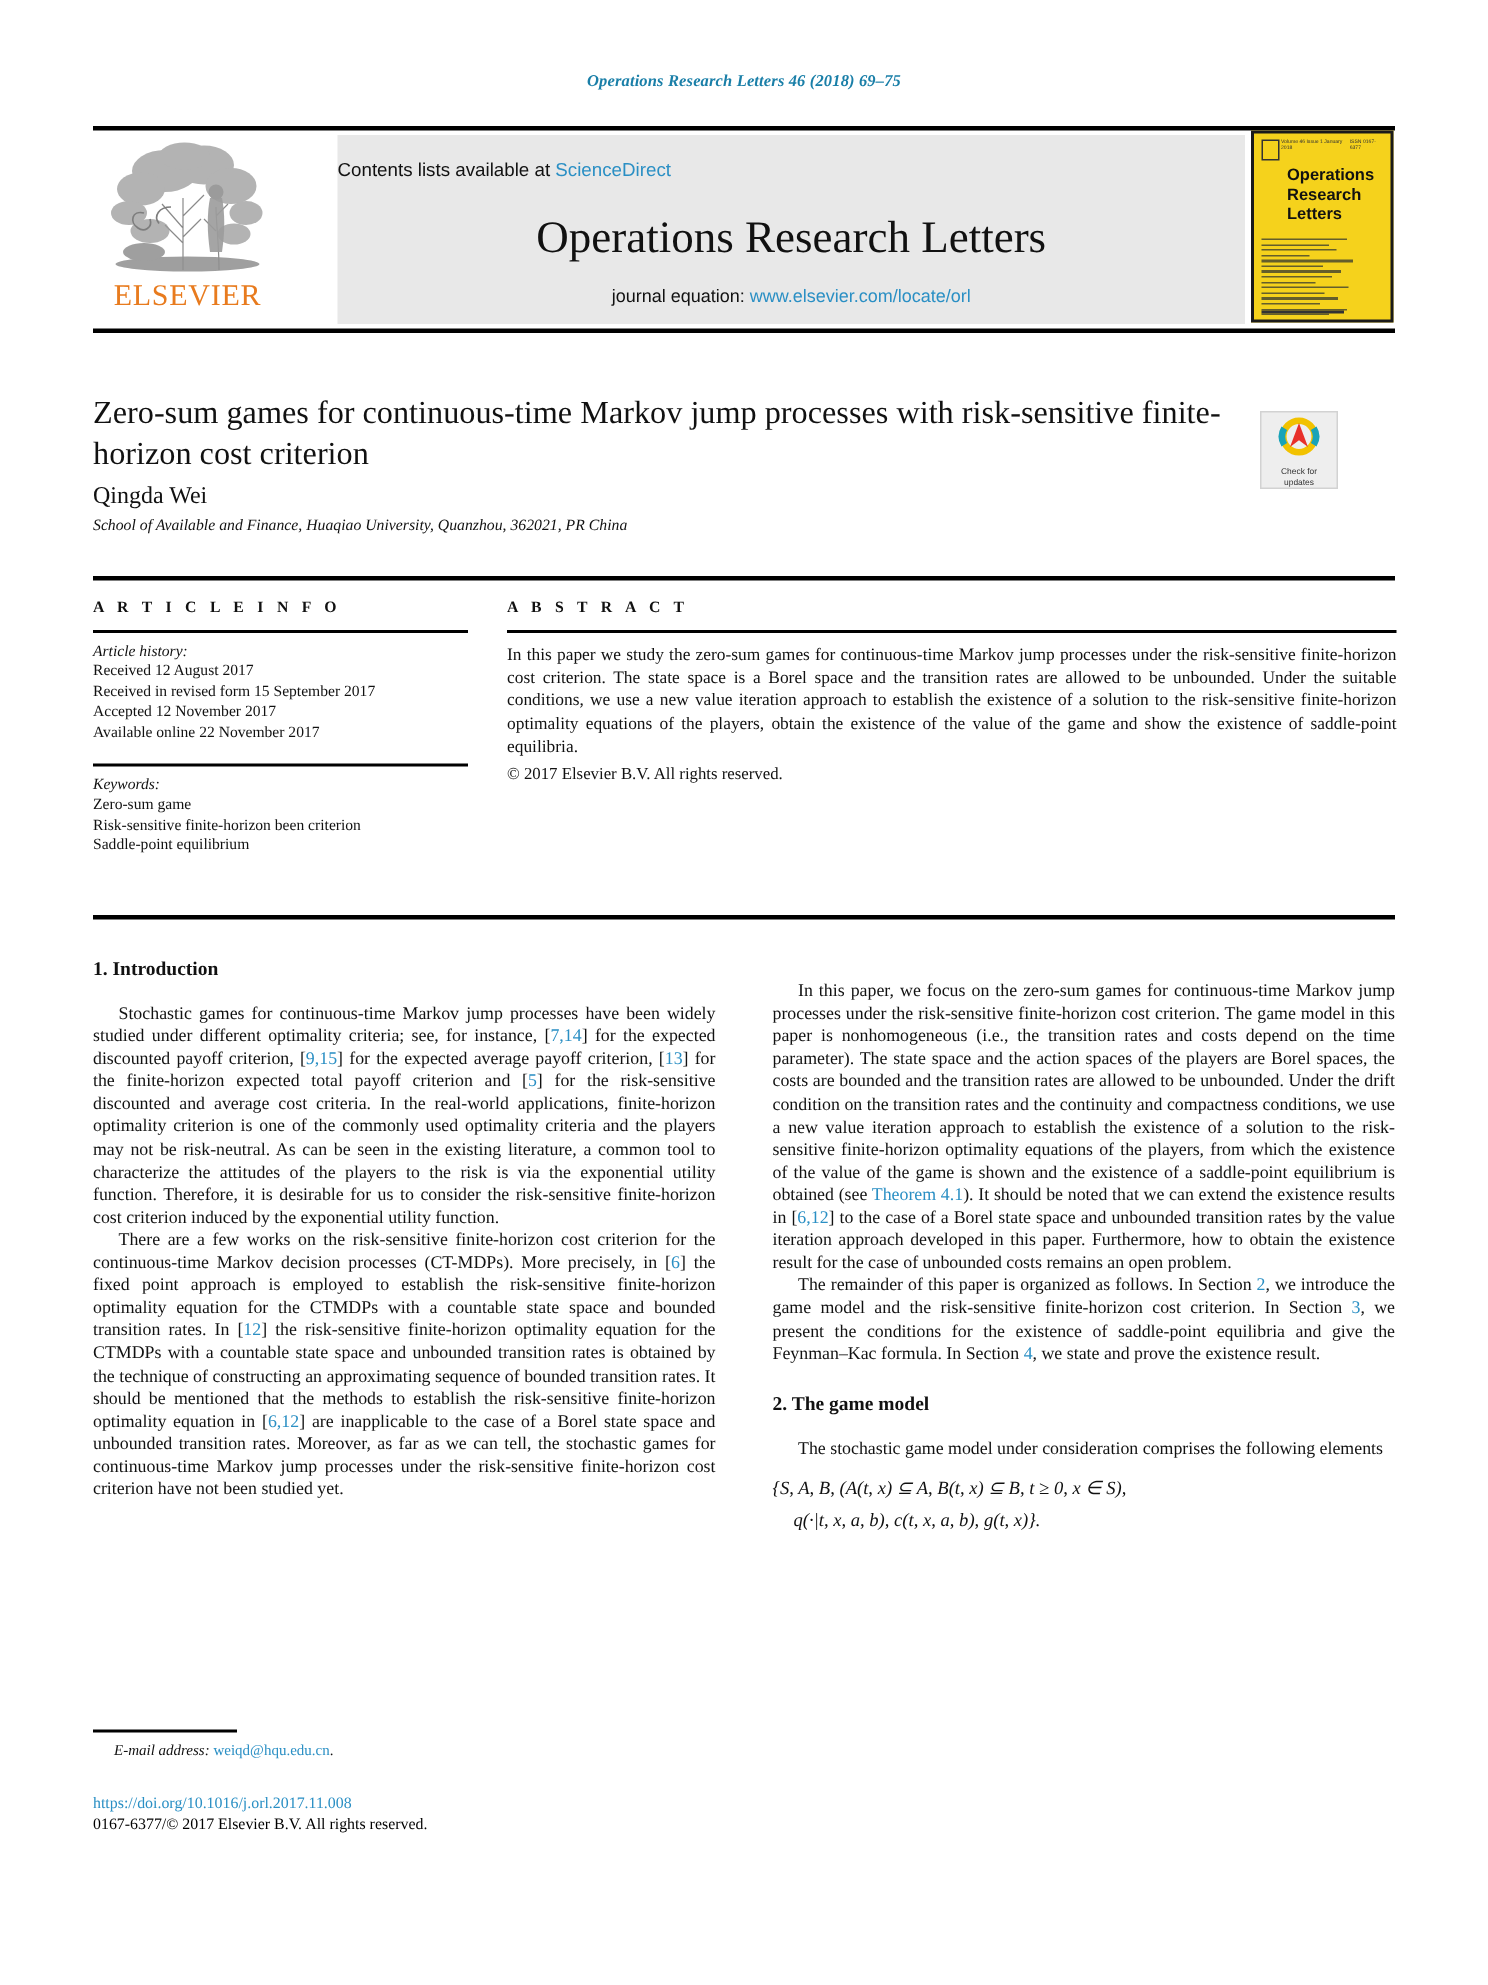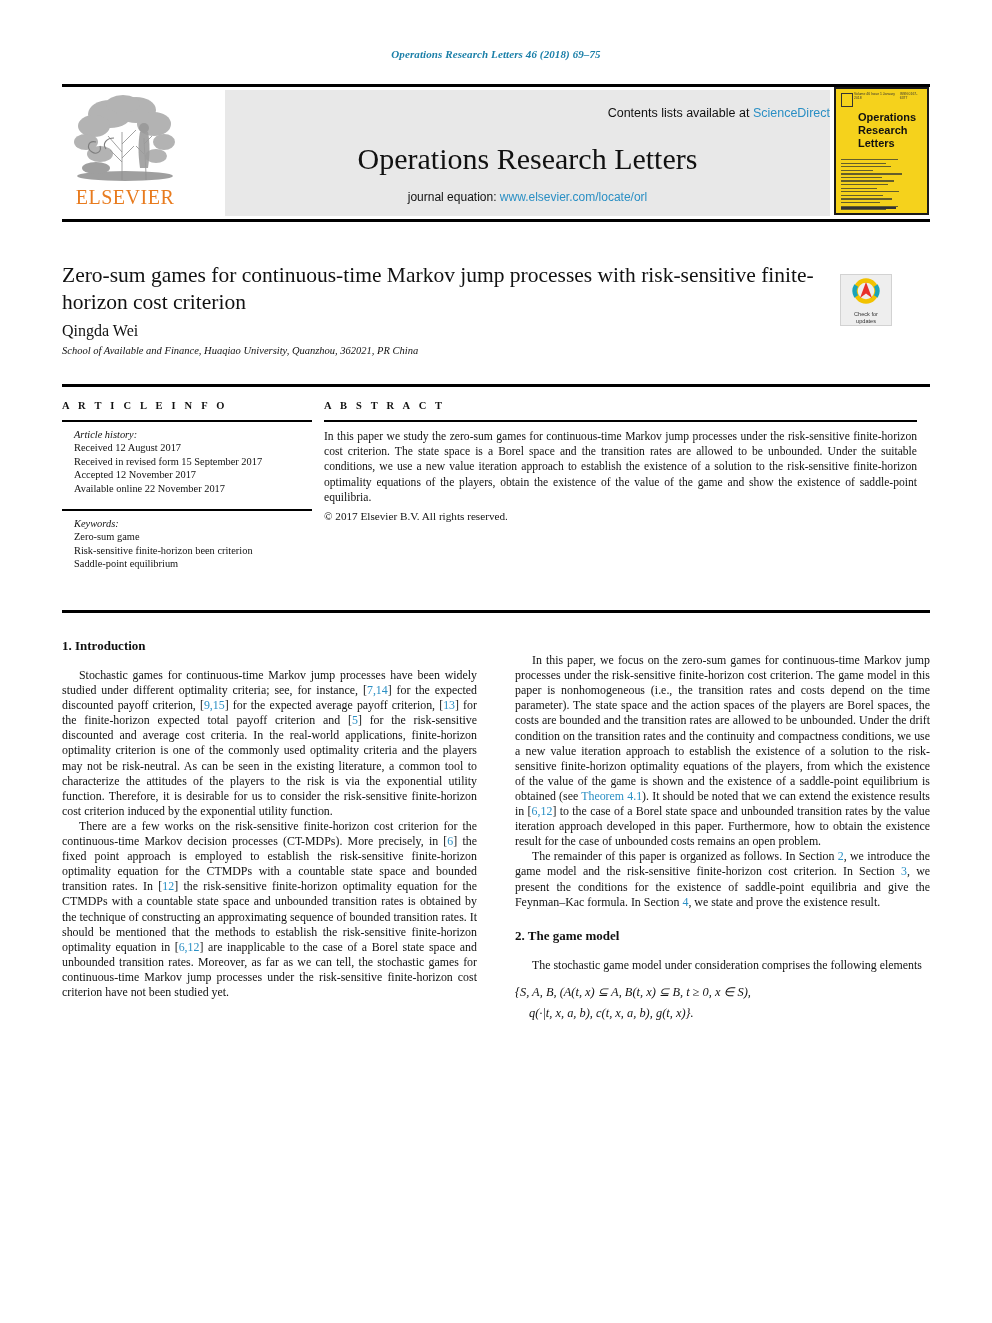--- a/index.html
+++ b/index.html
@@ -88,21 +88,21 @@
     top: 6px;
     width: 605px;
     height: 126px;
     background: #e8e8e8;
   }
   .contents-line {
     position: absolute;
     left: 0;
     top: 16px;
     width: 605px;
-    text-align: right;
+    text-align: left;
     font-family: "Liberation Sans", sans-serif;
     font-size: 12.5px;
     color: #111;
   }
   .contents-line .sd {
     color: #2a8fc4;
   }
   .journal-title {
     position: absolute;
     left: 0;
@@ -251,42 +251,41 @@
     top: 400px;
     width: 868px;
   }
   .col-info {
     position: absolute;
     left: 0; top: 0;
     width: 250px;
   }
   .col-abs {
     position: absolute;
-    left: 262px; top: 0;
+    left: 276px; top: 0;
     width: 593px;
   }
   .sec-label {
     font-family: "Liberation Serif", serif;
     font-size: 10.5px;
     font-weight: bold;
     letter-spacing: 3.2px;
     color: #111;
   }
   .hr-thin {
     height: 2px;
     background: #000;
     margin-top: 9px;
   }
   .info-body {
     margin-top: 6px;
     font-family: "Liberation Serif", serif;
     font-size: 10.4px;
     line-height: 13.4px;
     color: #111;
-    margin-left: 12px;
   }
   .info-head {
     font-style: italic;
   }
   .info-block2 {
     margin-top: 14px;
   }
   .abs-body {
     margin-top: 7px;
     font-family: "Liberation Serif", serif;
@@ -555,15 +554,23 @@
 
       <h2 class="sec-h spaced">2. The game model</h2>
 
       <p class="bp">The stochastic game model under consideration comprises the following elements</p>
 
       <div class="math-line">{S, A, B, (A(t, x) ⊆ A, B(t, x) ⊆ B, t ≥ 0, x ∈ S),</div>
       <div class="math-line ind">q(·|t, x, a, b), c(t, x, a, b), g(t, x)}.</div>
     </div>
   </div>
 
-
+  <div class="footnote">
+    <div class="footnote-rule"></div>
+    <div class="footnote-text"><span class="em">E-mail address:</span> <span class="lnk">weiqd@hqu.edu.cn</span><span>.</span></div>
+  </div>
+
+  <div class="page-footer">
+    <div class="doi">https://doi.org/10.1016/j.orl.2017.11.008</div>
+    <div>0167-6377/© 2017 Elsevier B.V. All rights reserved.</div>
+  </div>
 
 </div>
 
 </body></html>

